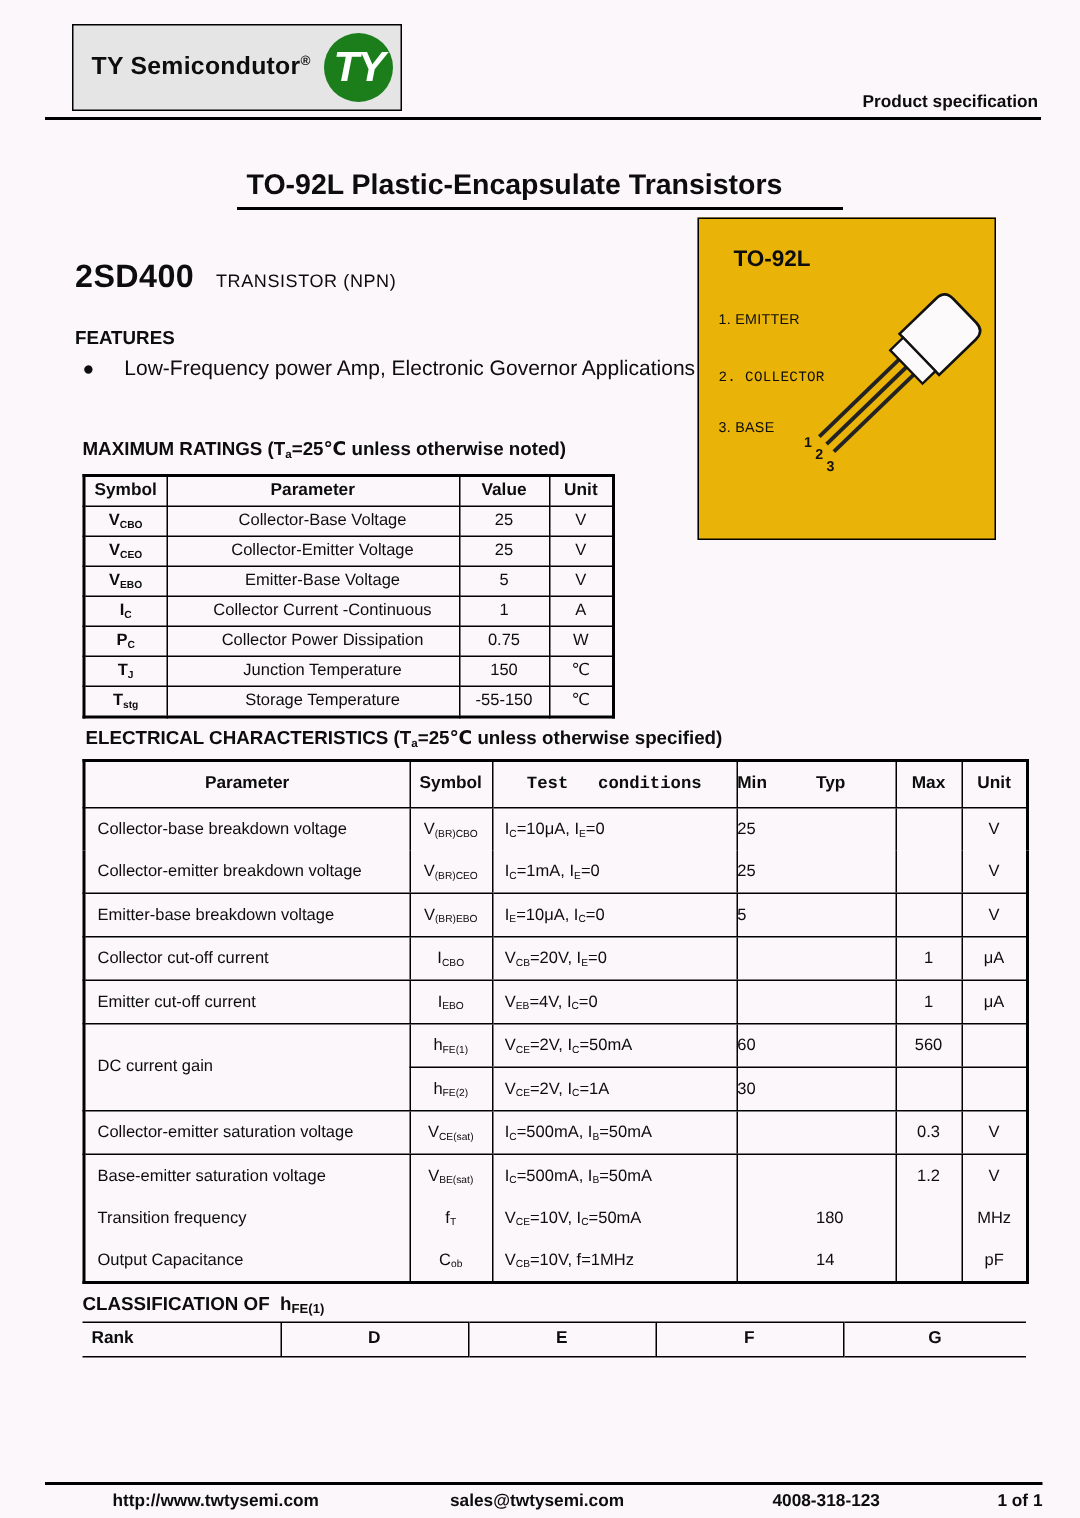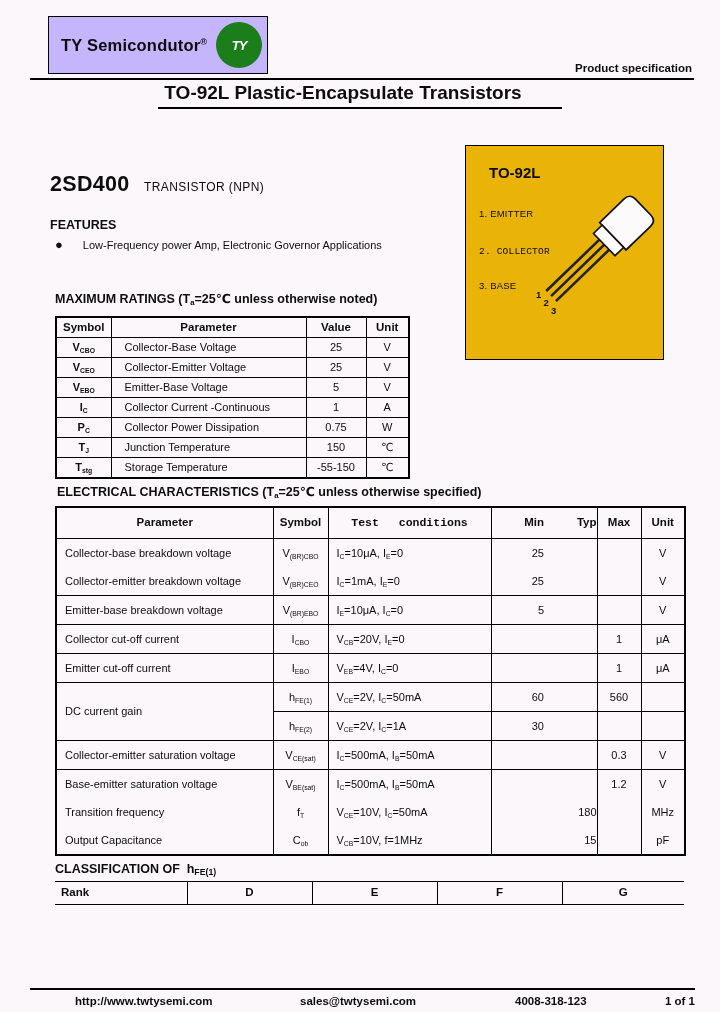--- a/index.html
+++ b/index.html
@@ -7,39 +7,39 @@
     width:720px;height:1012px;position:relative;
     background:#fbf7fa;color:#0d0d0d;
     font-family:"Liberation Sans","DejaVu Sans",sans-serif;
     overflow:hidden;
   }
   sub{font-size:0.62em;vertical-align:-0.28em;line-height:0;}
   .abs{position:absolute;}
 
   
   .logo-box{left:48px;top:16px;width:220px;height:58px;border:1.6px solid #000;
-    display:flex;align-items:center;padding-left:12px;box-sizing:border-box;background:#c4b5fd;}
+    display:flex;align-items:center;padding-left:12px;box-sizing:border-box;background:#e5e5e5;}
   .brand{font-weight:bold;font-size:16.5px;letter-spacing:0.2px;}
   .brand sup{font-size:9px;}
   .logo-circle{width:46px;height:46px;border-radius:50%;background:#1b7e1b;margin-left:9px;
     display:flex;align-items:center;justify-content:center;}
-  .logo-circle span{color:#fff;font-weight:bold;font-style:italic;font-size:13px;letter-spacing:-1px;}
+  .logo-circle span{color:#fff;font-weight:bold;font-style:italic;font-size:28px;letter-spacing:-1px;}
   .prod-spec{right:28px;top:62px;font-weight:bold;font-size:11.5px;}
   .rule-top{left:30px;right:26px;top:78px;height:2px;background:#000;}
-  .doc-title-wrap{left:0;right:0;top:82px;text-align:center;}
+  .doc-title-wrap{left:0;right:0;top:113px;text-align:center;}
   .doc-title{display:inline-block;font-weight:bold;font-size:19px;
     border-bottom:2.6px solid #000;padding:0 40px 3px 6px;}
 
   
   .part-number{left:50px;top:172px;font-weight:bold;font-size:21.5px;letter-spacing:0.3px;}
   .part-type{left:144px;top:180px;font-size:12px;letter-spacing:0.4px;}
   .features-h{left:50px;top:218px;font-weight:bold;font-size:12.5px;}
   .feature-row{left:55px;top:237px;display:flex;align-items:center;}
   .feature-bullet{font-size:13px;margin-right:20px;}
-  .feature-text{font-size:11px;}
+  .feature-text{font-size:14px;}
 
   
   .pkg-box{left:465px;top:145px;width:197px;height:213px;border:1.3px solid #000;background:#eab308;}
   .pkg-title{position:absolute;left:23px;top:18px;font-weight:bold;font-size:15px;}
   .pkg-pin{position:absolute;left:13px;font-size:9.5px;letter-spacing:0.2px;}
   .pkg-pin.p1{top:62px;} .pkg-pin.p2{top:100px;font-family:Liberation Mono, monospace;} .pkg-pin.p3{top:134px;}
   .pkg-svg{position:absolute;left:47px;top:26px;}
 
   
   .sec-h{font-weight:bold;font-size:12.5px;}
@@ -50,36 +50,36 @@
 
   
   table{border-collapse:collapse;table-layout:fixed;}
   td,th{padding:0;line-height:1.15;overflow:hidden;}
 
   
   .t-max{left:55px;top:316px;width:353px;border:2px solid #000;font-size:11px;}
   .t-max th,.t-max td{border:1.4px solid #000;height:19px;}
   .t-max th{font-weight:bold;font-size:11.5px;text-align:center;}
   .t-max td.c0{font-weight:bold;text-align:center;}
-  .t-max td.c1{text-align:left;padding-left:13px;}
+  .t-max td.c1{text-align:center;padding-left:13px;}
   .t-max td.c2,.t-max td.c3{text-align:center;}
 
   
   .t-ec{left:55px;top:506px;width:629px;border:2px solid #000;font-size:11px;}
   .t-ec th{height:30px;font-weight:bold;font-size:11.5px;text-align:center;border-bottom:1.5px solid #000;}
   .t-ec th.c-cond{word-spacing:13px;font-family:Liberation Mono, monospace;}
   .t-ec td{height:28px;}
   .t-ec .c-sym,.t-ec .c-cond,.t-ec .c-mt,.t-ec .c-max,.t-ec .c-unit{border-left:1.5px solid #000;}
   .t-ec tr.bb>td{border-bottom:1.5px solid #000;}
   .t-ec td.c-par{font-weight:normal;text-align:left;padding-left:8px;font-size:11px;}
   .t-ec td.c-sym{text-align:center;}
   .t-ec td.c-cond{text-align:left;padding-left:8px;}
   .t-ec td.c-max,.t-ec td.c-unit{text-align:center;}
   .mt-split{display:flex;width:100%;}
-  .mt-split span{width:50%;text-align:right;display:inline-block;}
+  .mt-split span{width:50%;text-align:left;display:inline-block;}
 
   
   .t-class{left:55px;top:881px;width:629px;font-size:11.5px;}
   .t-class td{height:22px;border-bottom:1.6px solid #000;}
   .t-class tr:first-child td{border-top:1.6px solid #000;}
   .t-class td+td{border-left:1.4px solid #000;}
   .t-class td.lab{font-weight:bold;text-align:left;padding-left:6px;}
   .t-class tr:first-child td+td{font-weight:bold;}
   .t-class td{text-align:center;}
 
@@ -347,21 +347,21 @@
         <td class="c-max"></td>
         <td class="c-unit">MHz</td>
       </tr>
       <tr>
         <td class="c-par">Output Capacitance</td>
         <td class="c-sym">C<sub>ob</sub></td>
         <td class="c-cond">V<sub>CB</sub>=10V, f=1MHz</td>
         <td class="c-mt">
           <div class="mt-split">
             <span></span>
-            <span>15</span>
+            <span>14</span>
           </div>
         </td>
         <td class="c-max"></td>
         <td class="c-unit">pF</td>
       </tr>
     </tbody>
 </table>
 
 <div class="abs sec-h h-class"><span>CLASSIFICATION OF</span>&nbsp;&nbsp;<span>h<sub>FE(1)</sub></span></div>
 <table class="abs t-class">

